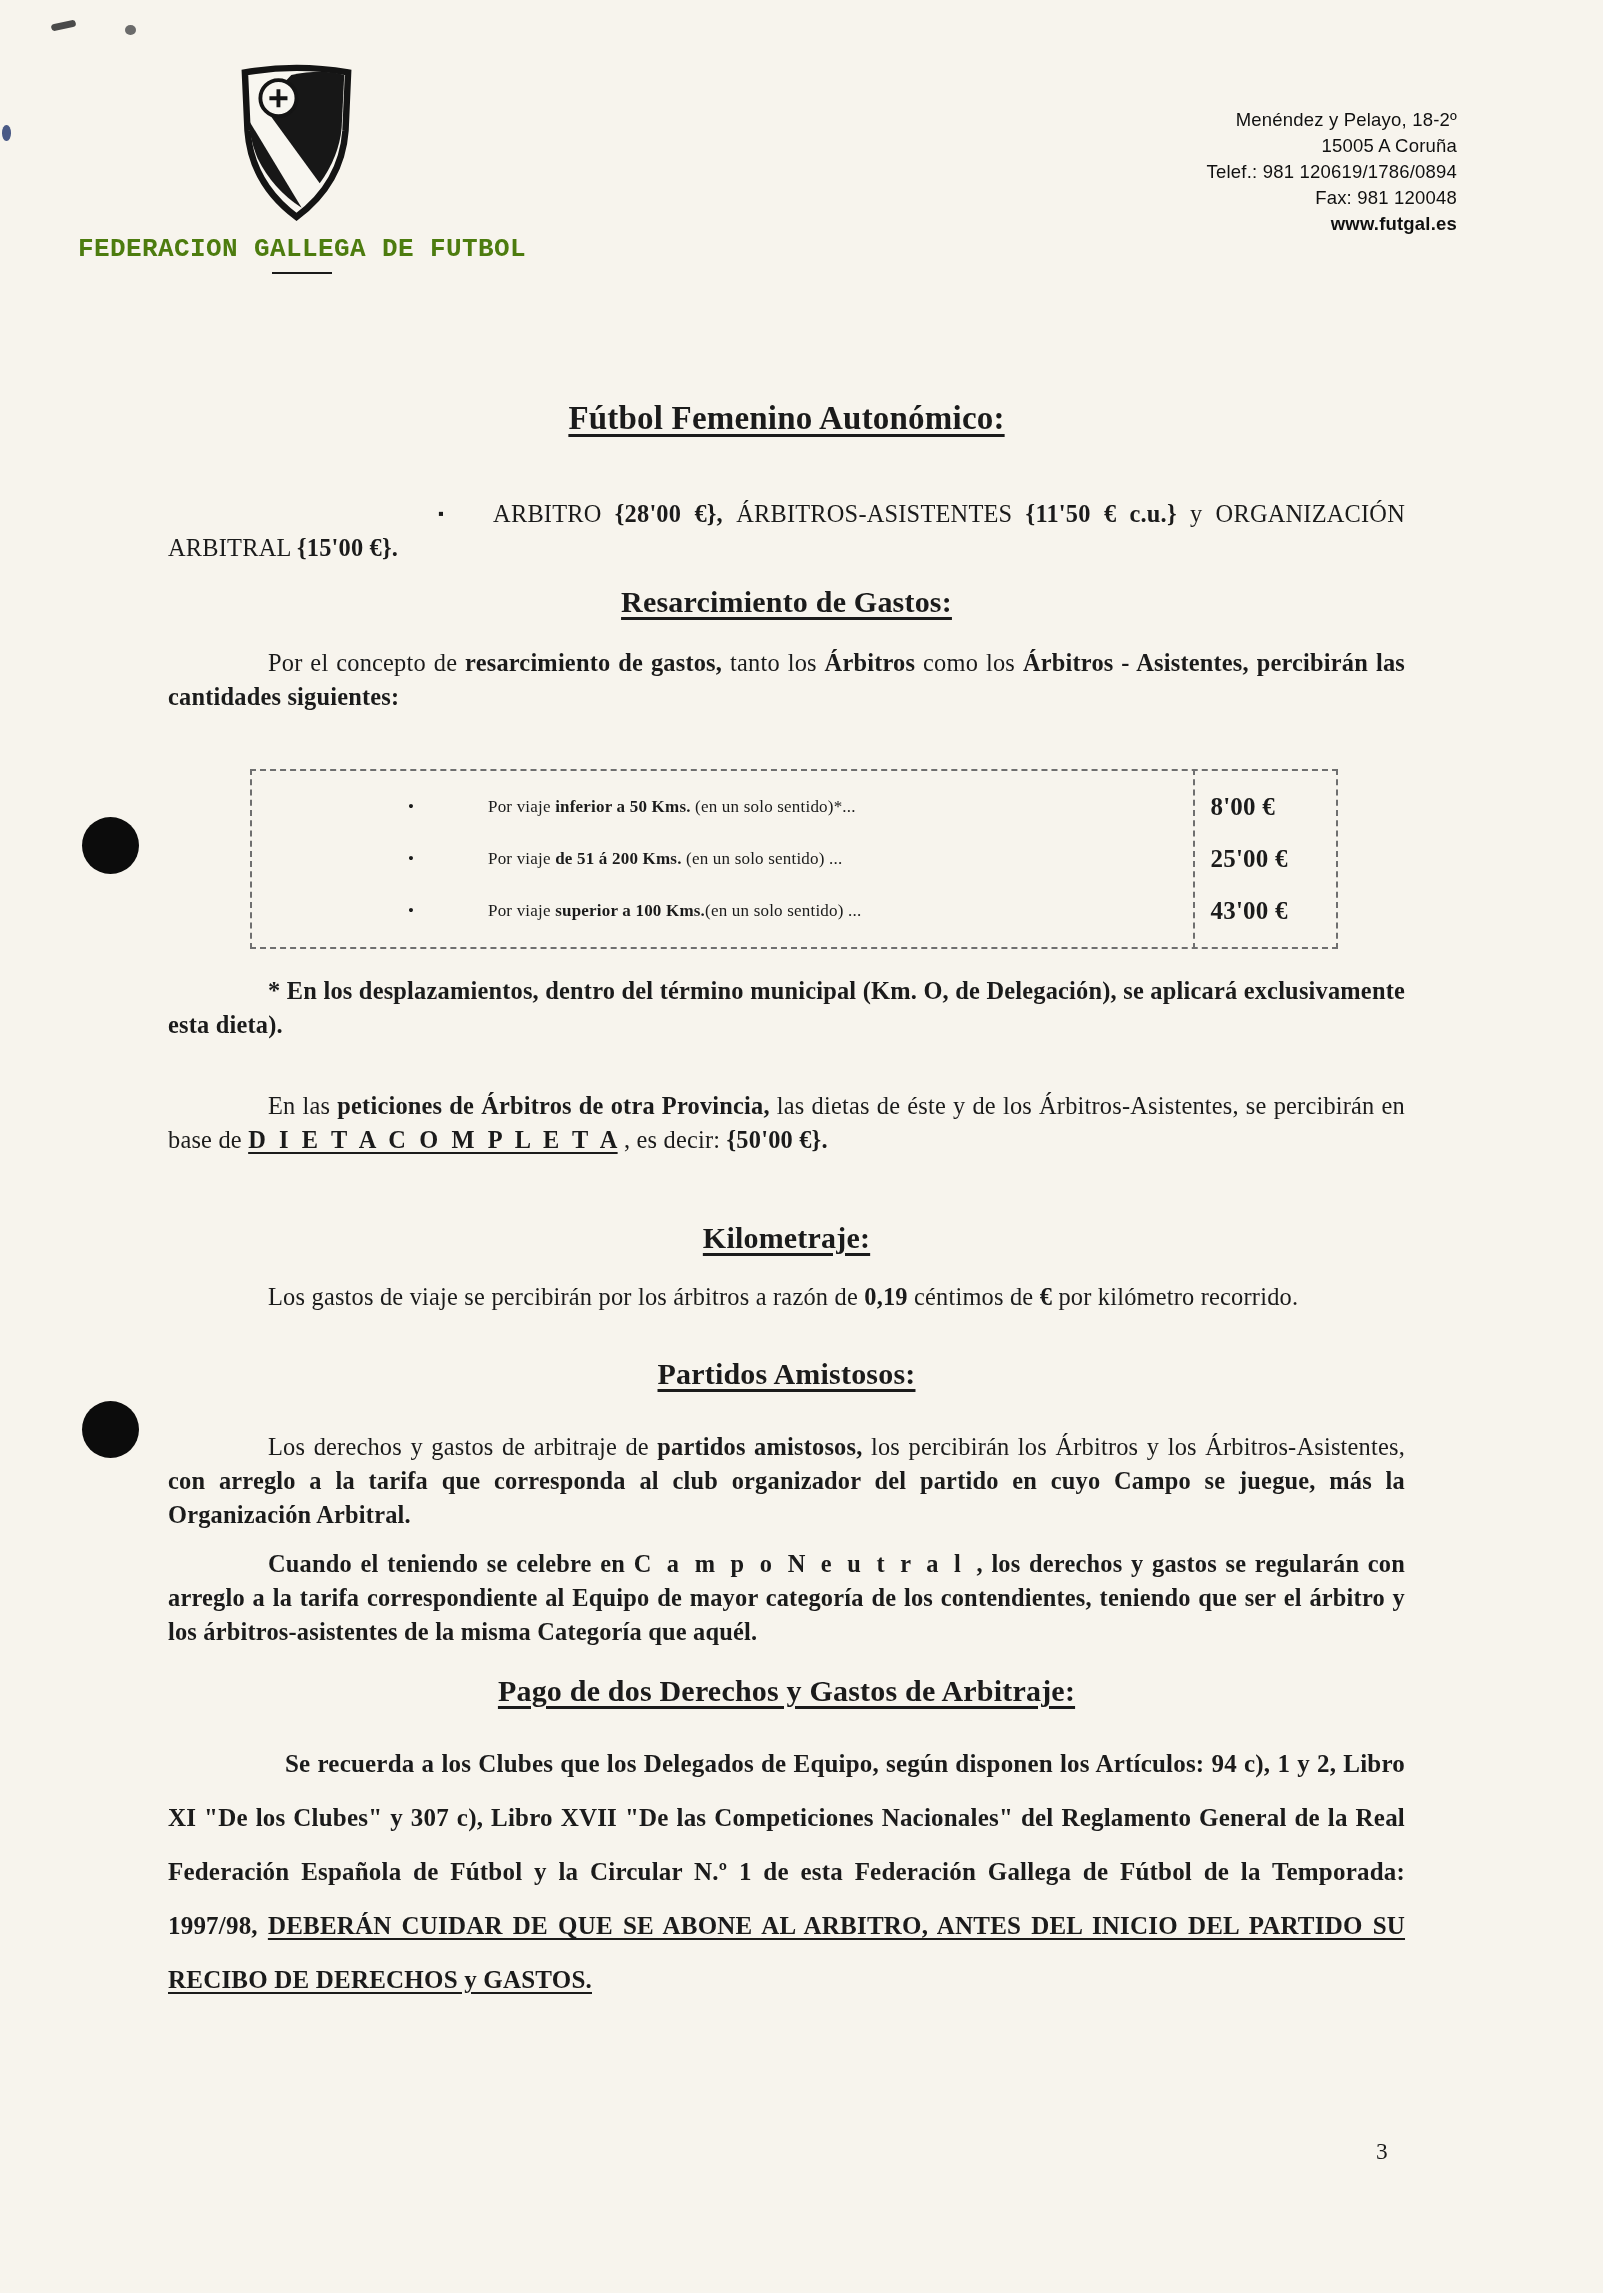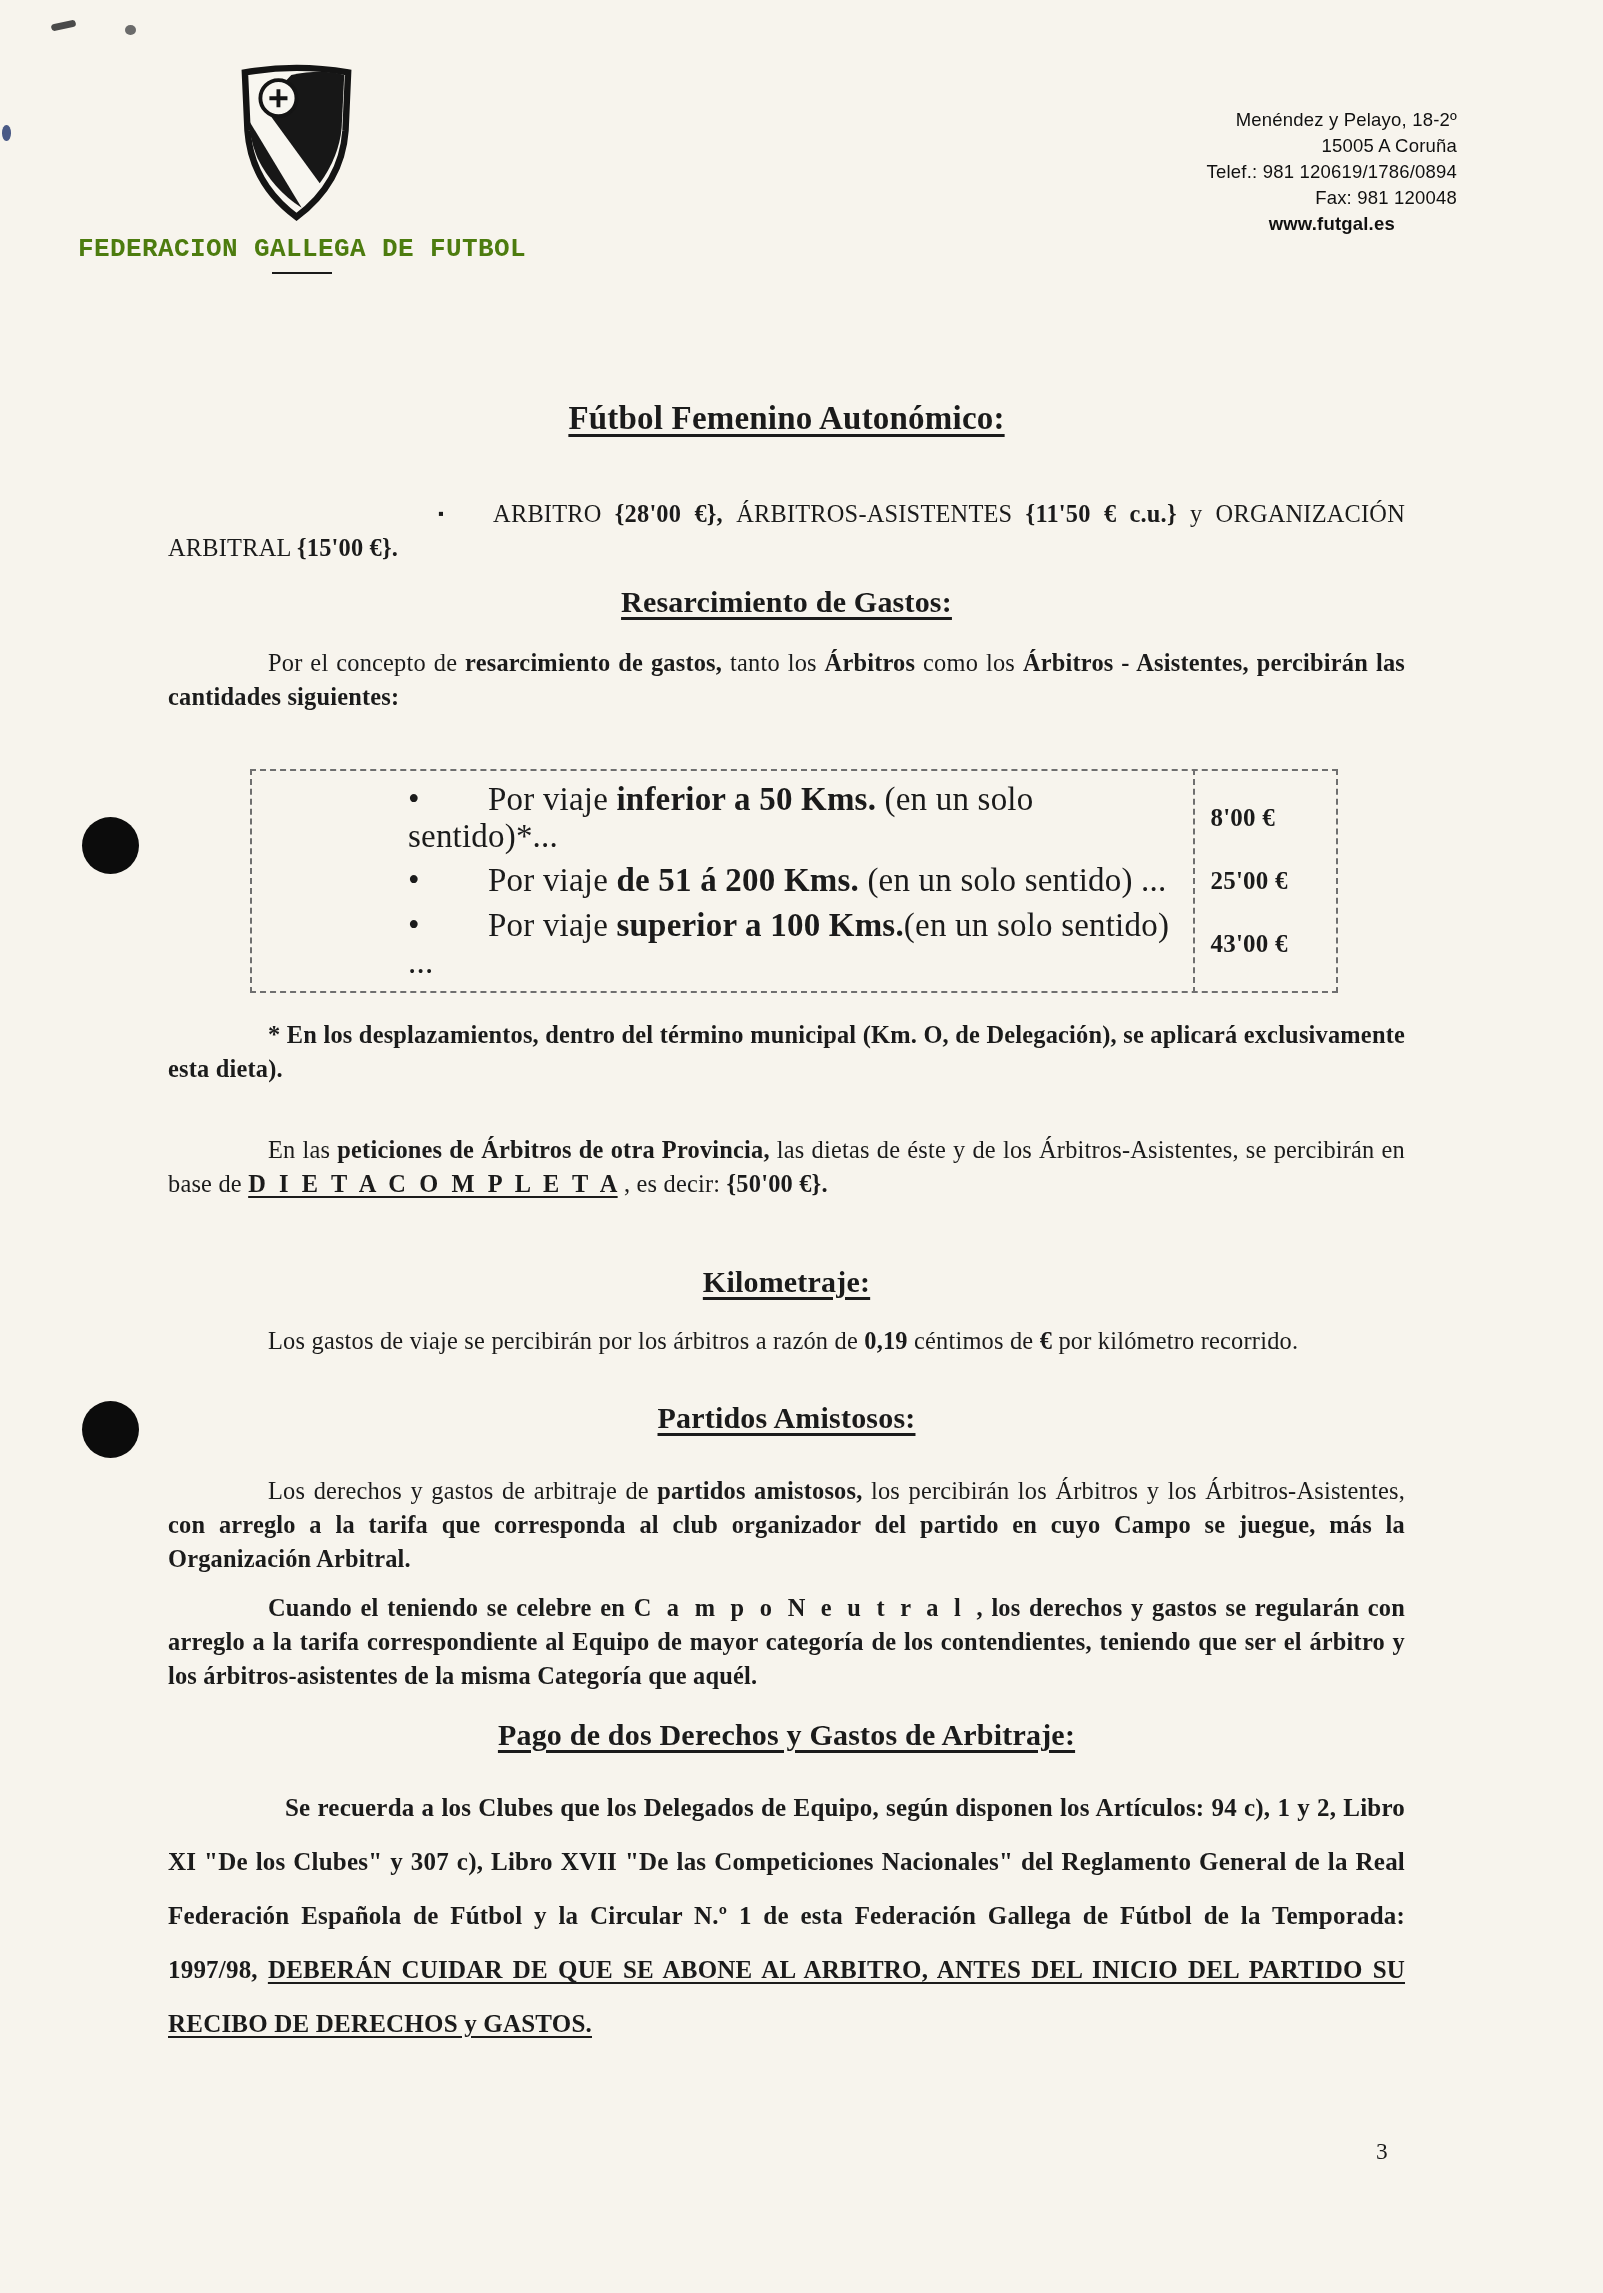--- a/index.html
+++ b/index.html
@@ -17,21 +17,21 @@
   .m2 { left:125px; top:25px; width:10.7px; height:9.8px; border-radius:50%; background:#6b6b6b; }
   .m3 { left:2px; top:125px; width:8.8px; height:15.6px; border-radius:50%; background:#4a5a86; }
 
   
   .logo { position:absolute; left:232px; top:62px; width:129px; height:164px; }
   .org { position:absolute; left:78px; top:234px; font-family:Liberation Mono, monospace;
          font-weight:bold; font-size:26px; color:#4d7c0f; letter-spacing:0.4px; }
   .org-underline { width:60px; border-bottom:2.9px solid #1a1a1a; margin:7.8px auto 0; }
   .address { position:absolute; right:146px; top:107px; text-align:right;
              font-family:"Liberation Sans", sans-serif; font-size:18.5px; line-height:26px; color:#101010; }
-  .address .site { font-weight:bold;text-align:center; }
+  .address .site { font-weight:bold; }
 
   
   .content { position:absolute; left:168px; top:400px; width:1237px; }
   .doc-title { text-align:center; font-size:33px; font-weight:bold; text-decoration:underline;
                text-underline-offset:4.9px; margin-bottom:60px; }
   .section-heading { text-align:center; font-size:30px; font-weight:bold; text-decoration:underline;
                      text-underline-offset:4.9px; }
   .para { font-size:24.4px; line-height:34px; text-align:justify; }
   .indent { text-indent:100px; }
   b { font-weight:bold; }
@@ -40,21 +40,21 @@
   .sq { display:inline-block; margin-right:49px; font-size:16.6px; vertical-align:2.9px; }
 
   .fees { margin-bottom:20px; text-indent:135px; }
   .hs-resarcimiento { margin-bottom:27px; }
   .intro { margin-bottom:55px; }
 
   .fee-table { position:relative; margin:0 0 25px 82px; width:1088px;
                border:2px dashed #6f6f6f; padding:9.8px 0; }
   .fee-divider { position:absolute; left:941px; top:-2px; bottom:-2px; border-left:2px dashed #6f6f6f; }
   .fee-row { display:flex; align-items:center; min-height:52px; padding-left:156px; }
-  .fee-label { flex:1; font-size:33px; }
+  .fee-label { flex:1; font-size:17px; }
   .fee-bullet { display:inline-block; width:80px; }
   .fee-amount { width:147px; padding-left:21.5px; font-weight:bold; font-size:25px; }
 
   .note { font-weight:bold; margin-bottom:47px; }
   .peticiones { margin-bottom:64px; }
   .hs-kilometraje { margin-bottom:25px; }
   .km-p { margin-bottom:43px; }
   .hs-amistosos { margin-bottom:39px; }
   .am-p1 { margin-bottom:15.6px; }
   .am-p2 { margin-bottom:25px; font-weight:bold; }

